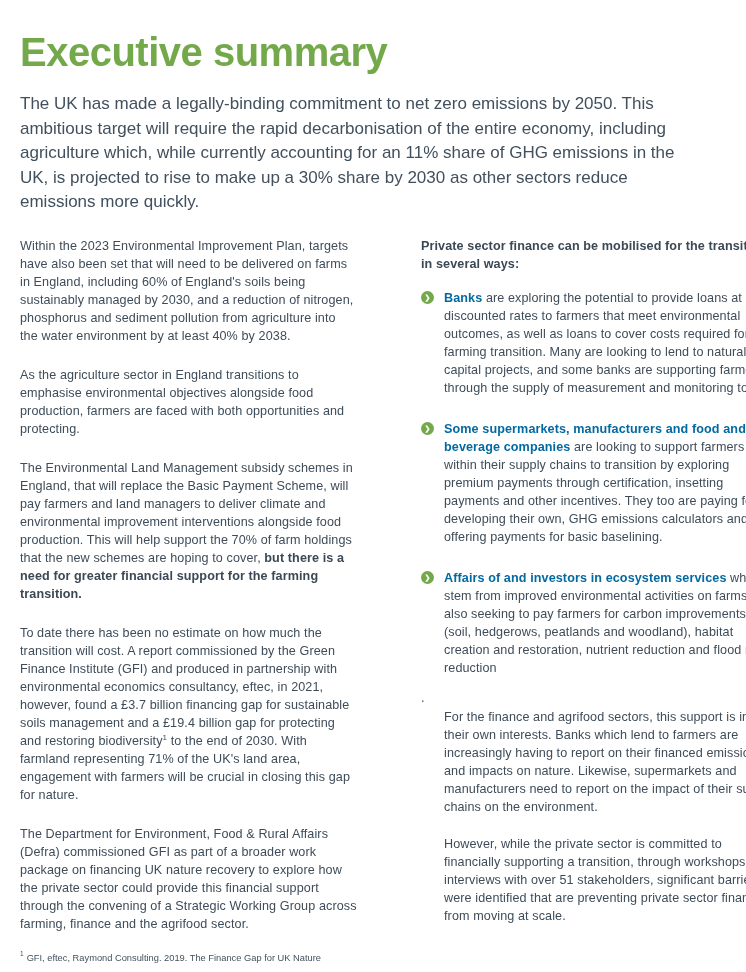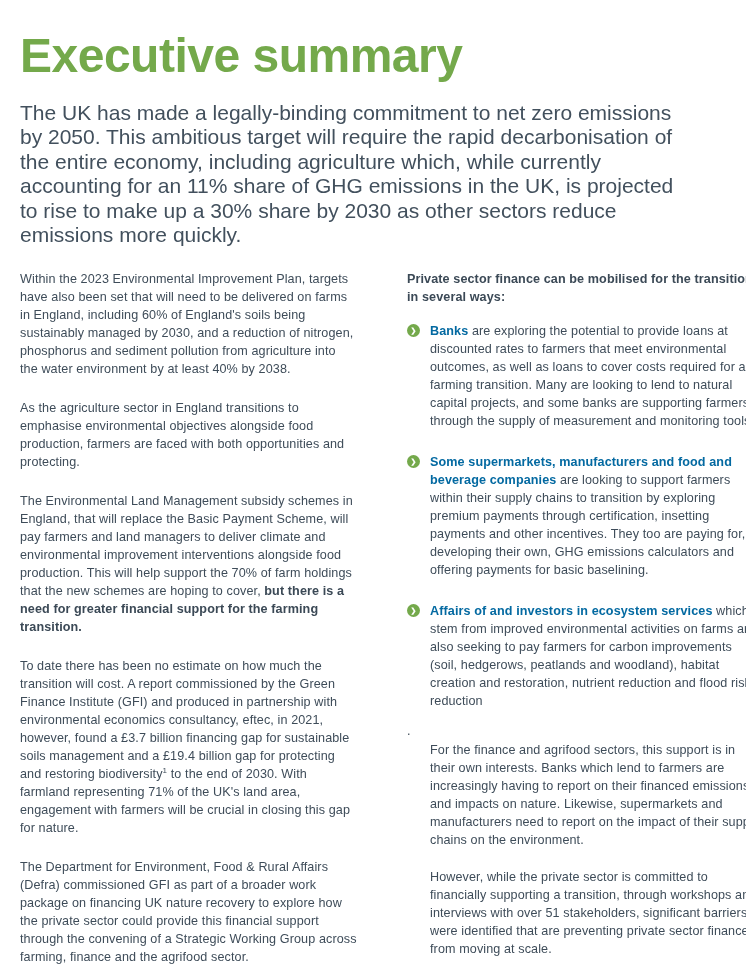--- a/index.html
+++ b/index.html
@@ -12,36 +12,36 @@
     position: relative;
     overflow: hidden;
   }
   .page {
     padding: 30px 20px 0 20px;
     width: 746px;
     height: 972px;
   }
   h1.page-title {
     color: #74a94b;
-    font-size: 48px;
+    font-size: 40px;
     font-weight: 700;
     letter-spacing: -0.5px;
     line-height: 1.1;
     margin-bottom: 18px;
   }
   .intro {
-    font-size: 21px;
+    font-size: 17px;
     line-height: 24.5px;
     max-width: 672px;
     color: #42505d;
     margin-bottom: 22px;
   }
   .columns {
     display: flex;
-    gap: 14px;
+    gap: 28px;
   }
   .col-left { width: 337px; flex: 0 0 337px; }
   .col-right { width: 355px; flex: 0 0 355px; margin-left: 36px; }
   .col-left p, .col-right p, .col-right li, .col-right h2 {
     font-size: 12.6px;
     line-height: 18px;
     letter-spacing: 0.1px;
   }
   .col-left p { margin-bottom: 21px; }
   .col-left p:last-of-type { margin-bottom: 16px; }

